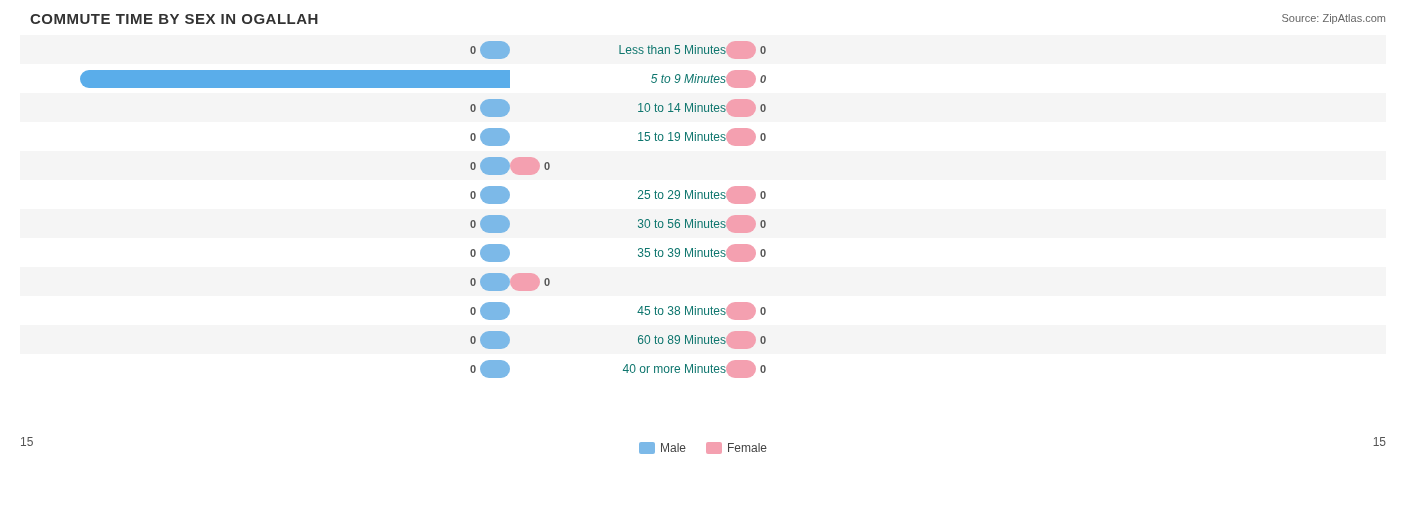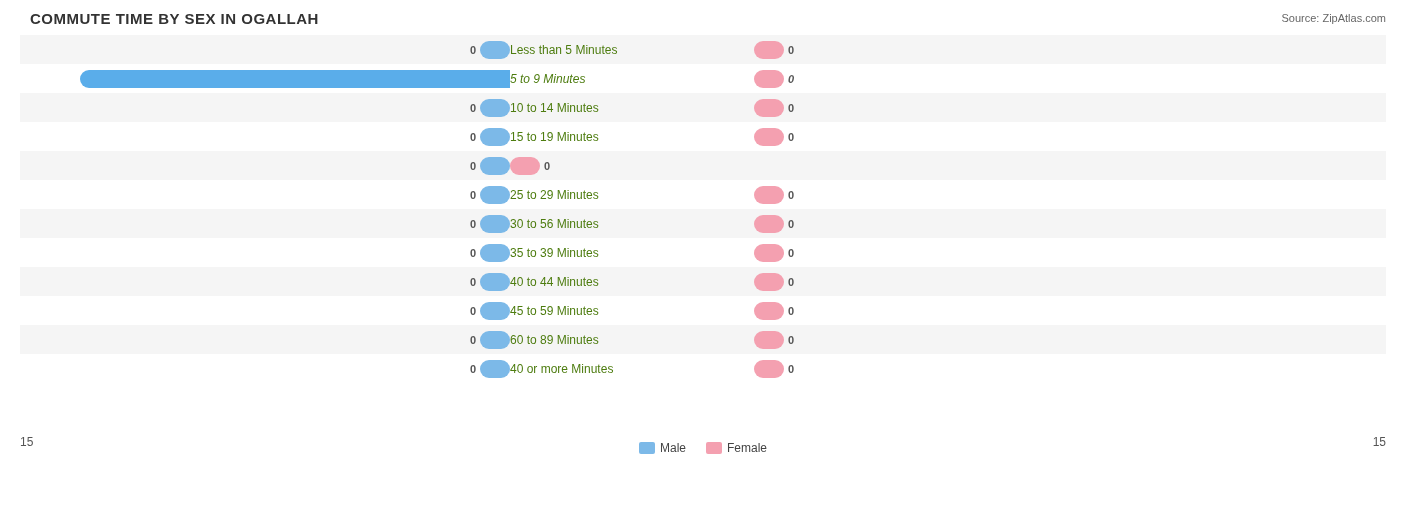--- a/index.html
+++ b/index.html
@@ -106,24 +106,24 @@
     .right-bar-container {
       width: 490px;
       display: flex;
       align-items: center;
       justify-content: flex-start;
       position: relative;
       height: 100%;
     }
 
     .center-text {
-      width: 244px;
-      text-align: left;
+      width: 216px;
+      text-align: right;
       font-size: 12px;
-      color: #4d7c0f;
+      color: #0f766e;
       white-space: nowrap;
       flex-shrink: 0;
     }
 
     .bar-male-zero {
       width: 30px;
       border-radius: 9px;
       background: #7cb9e8;
       height: 18px;
       position: absolute;
@@ -233,32 +233,31 @@
         <div class="right-bar-container">
           <div class="bar-female-zero"></div>
           <div style="position: absolute; left: 34px; font-size: 11px; color: rgb(85, 85, 85); font-weight: bold;">0</div>
         </div>
       </div>
       <div class="butterfly-row" style="background: rgb(245, 245, 245);">
         <div class="left-bar-container">
           <div class="bar-male-zero"></div>
           <div style="position: absolute; right: 34px; font-size: 11px; color: rgb(85, 85, 85); font-weight: bold;">0</div>
         </div>
-        <div class="center-text">40 to 44 Minutes</div>
-        <div class="right-bar-container">
-          <div class="bar-female-zero"></div>
-          <div style="position: absolute; left: 34px; font-size: 11px; color: rgb(85, 85, 85); font-weight: bold;">0</div>
-        </div>
-      </div>
-      <div class="butterfly-row" style="background: rgb(255, 255, 255);">
-        <div class="left-bar-container">
-          <div class="bar-male-zero"></div>
-          <div style="position: absolute; right: 34px; font-size: 11px; color: rgb(85, 85, 85); font-weight: bold;">0</div>
-        </div>
-        <div class="center-text">45 to 59 Minutes</div>
+        <div class="right-bar-container">
+          <div class="bar-female-zero"></div>
+          <div style="position: absolute; left: 34px; font-size: 11px; color: rgb(85, 85, 85); font-weight: bold;">0</div>
+        </div>
+      </div>
+      <div class="butterfly-row" style="background: rgb(255, 255, 255);">
+        <div class="left-bar-container">
+          <div class="bar-male-zero"></div>
+          <div style="position: absolute; right: 34px; font-size: 11px; color: rgb(85, 85, 85); font-weight: bold;">0</div>
+        </div>
+        <div class="center-text">45 to 38 Minutes</div>
         <div class="right-bar-container">
           <div class="bar-female-zero"></div>
           <div style="position: absolute; left: 34px; font-size: 11px; color: rgb(85, 85, 85); font-weight: bold;">0</div>
         </div>
       </div>
       <div class="butterfly-row" style="background: rgb(245, 245, 245);">
         <div class="left-bar-container">
           <div class="bar-male-zero"></div>
           <div style="position: absolute; right: 34px; font-size: 11px; color: rgb(85, 85, 85); font-weight: bold;">0</div>
         </div>

